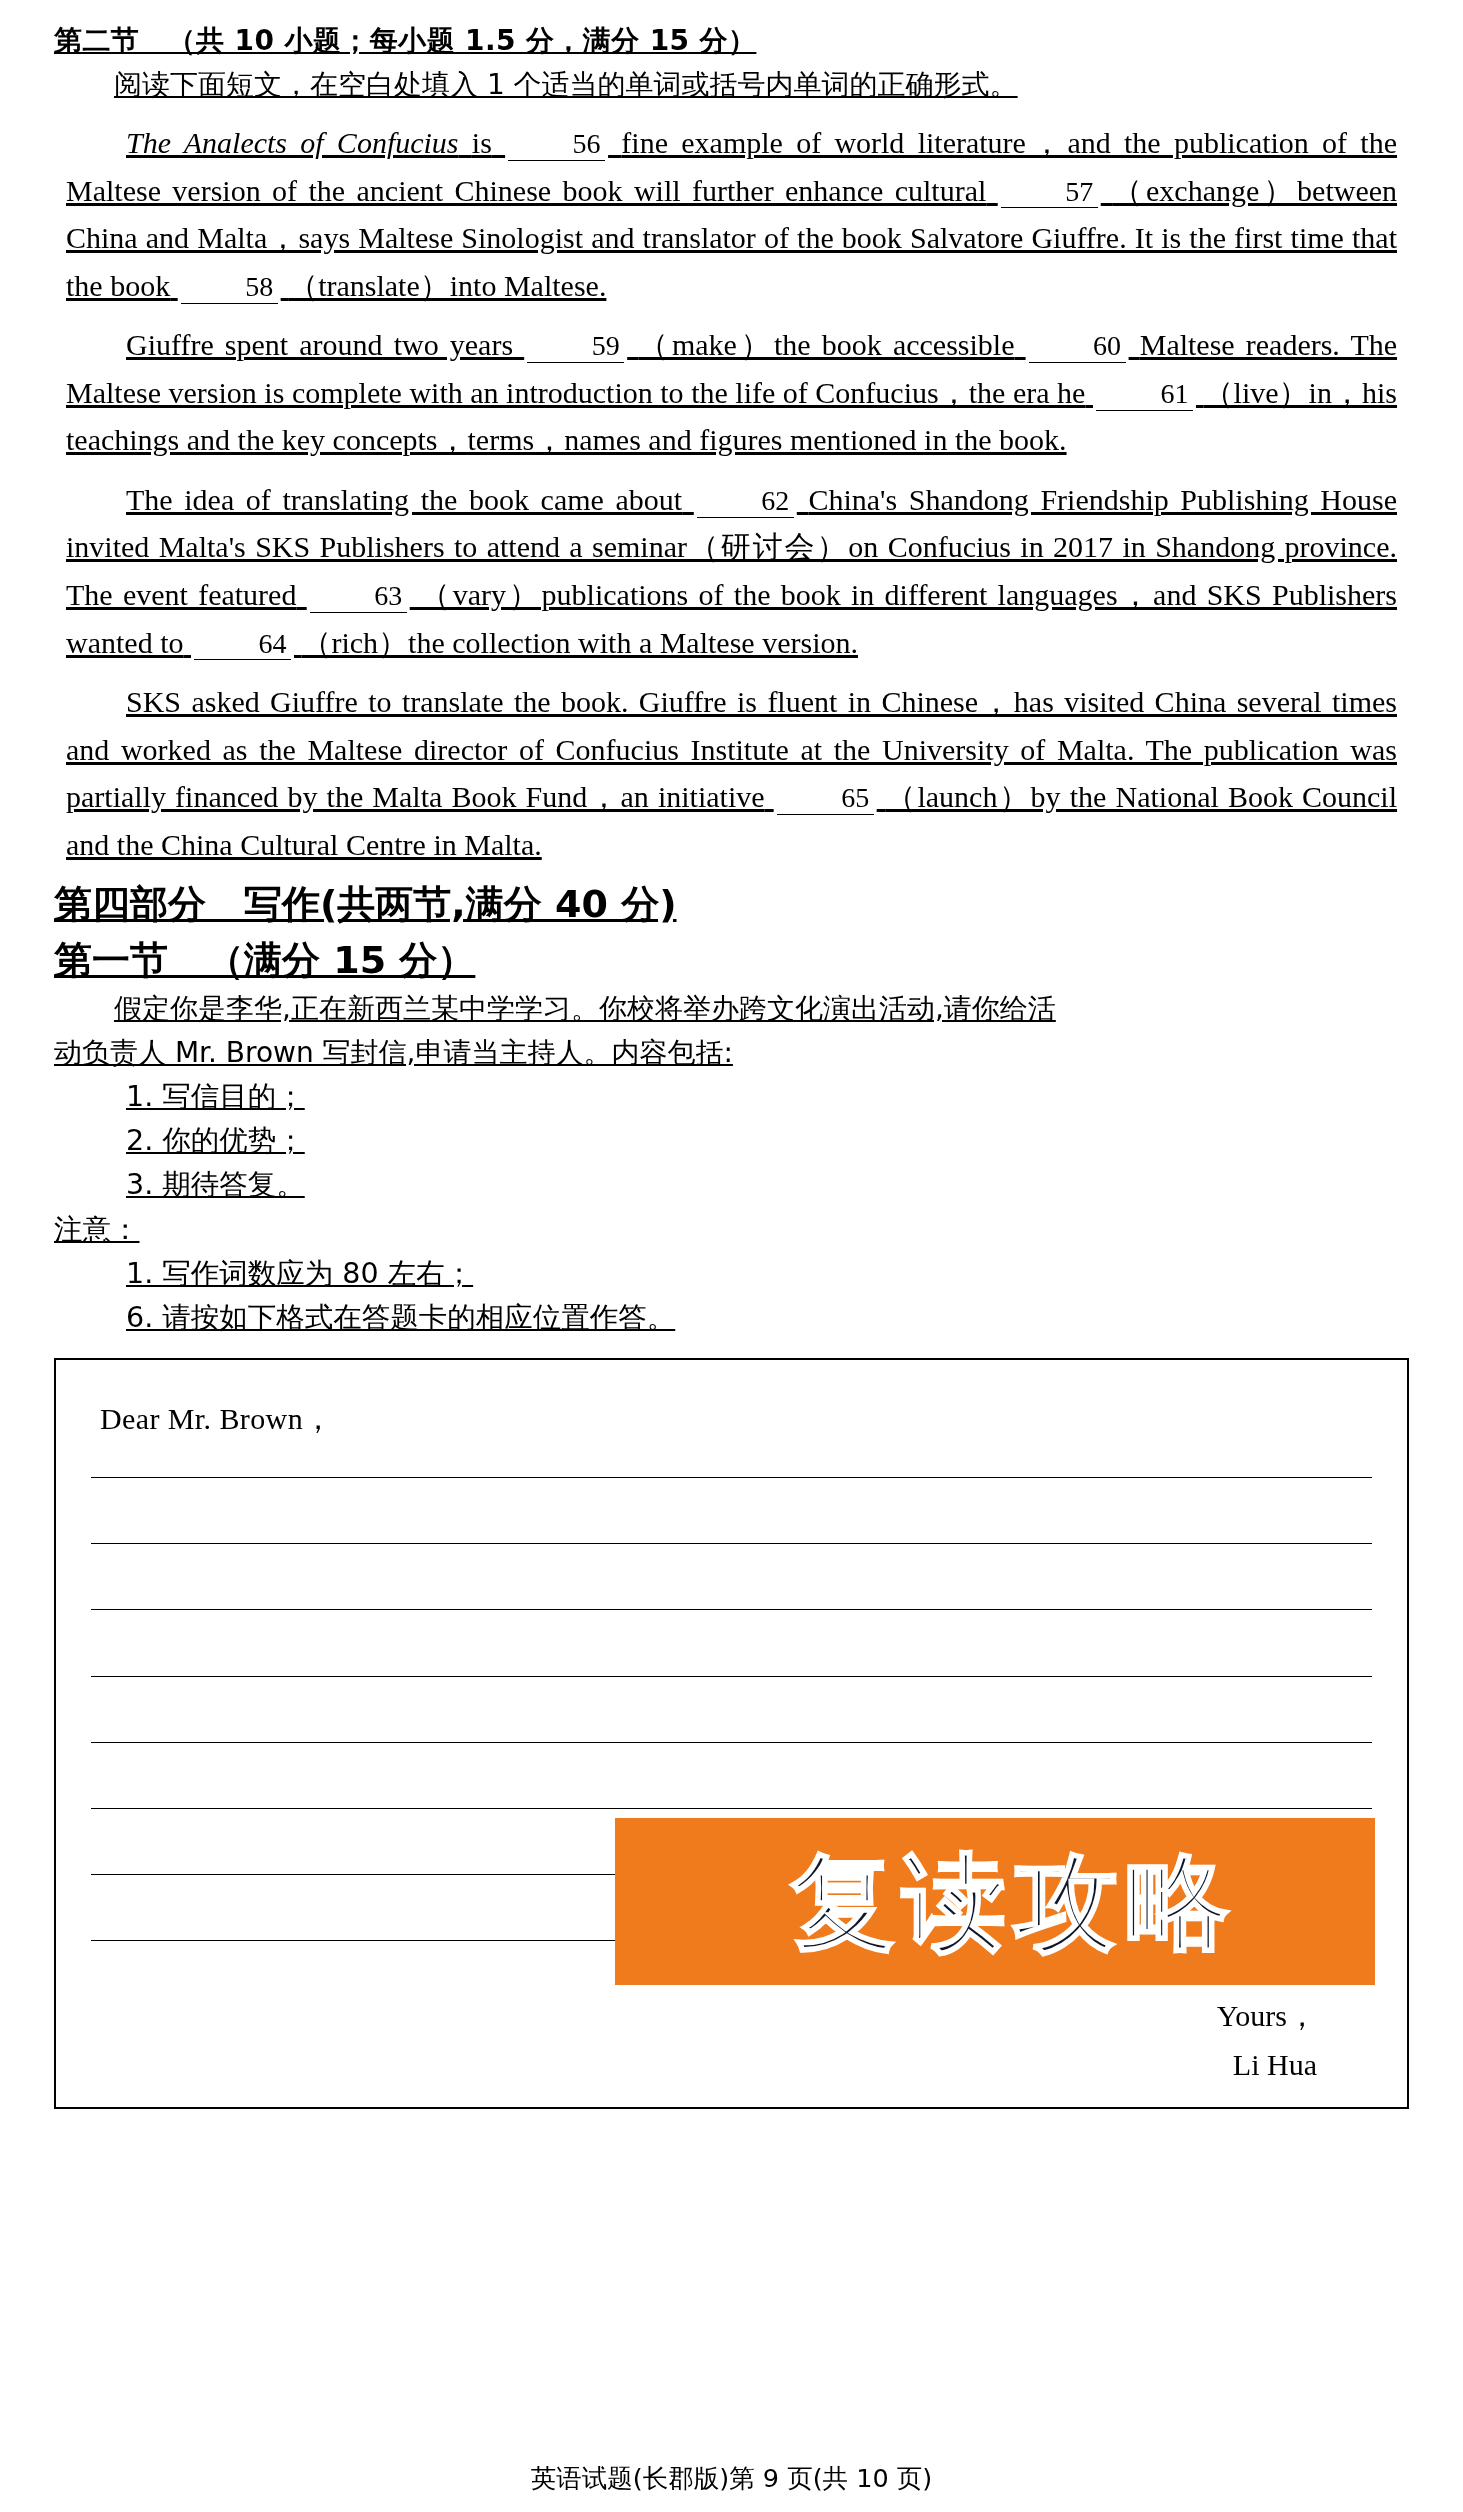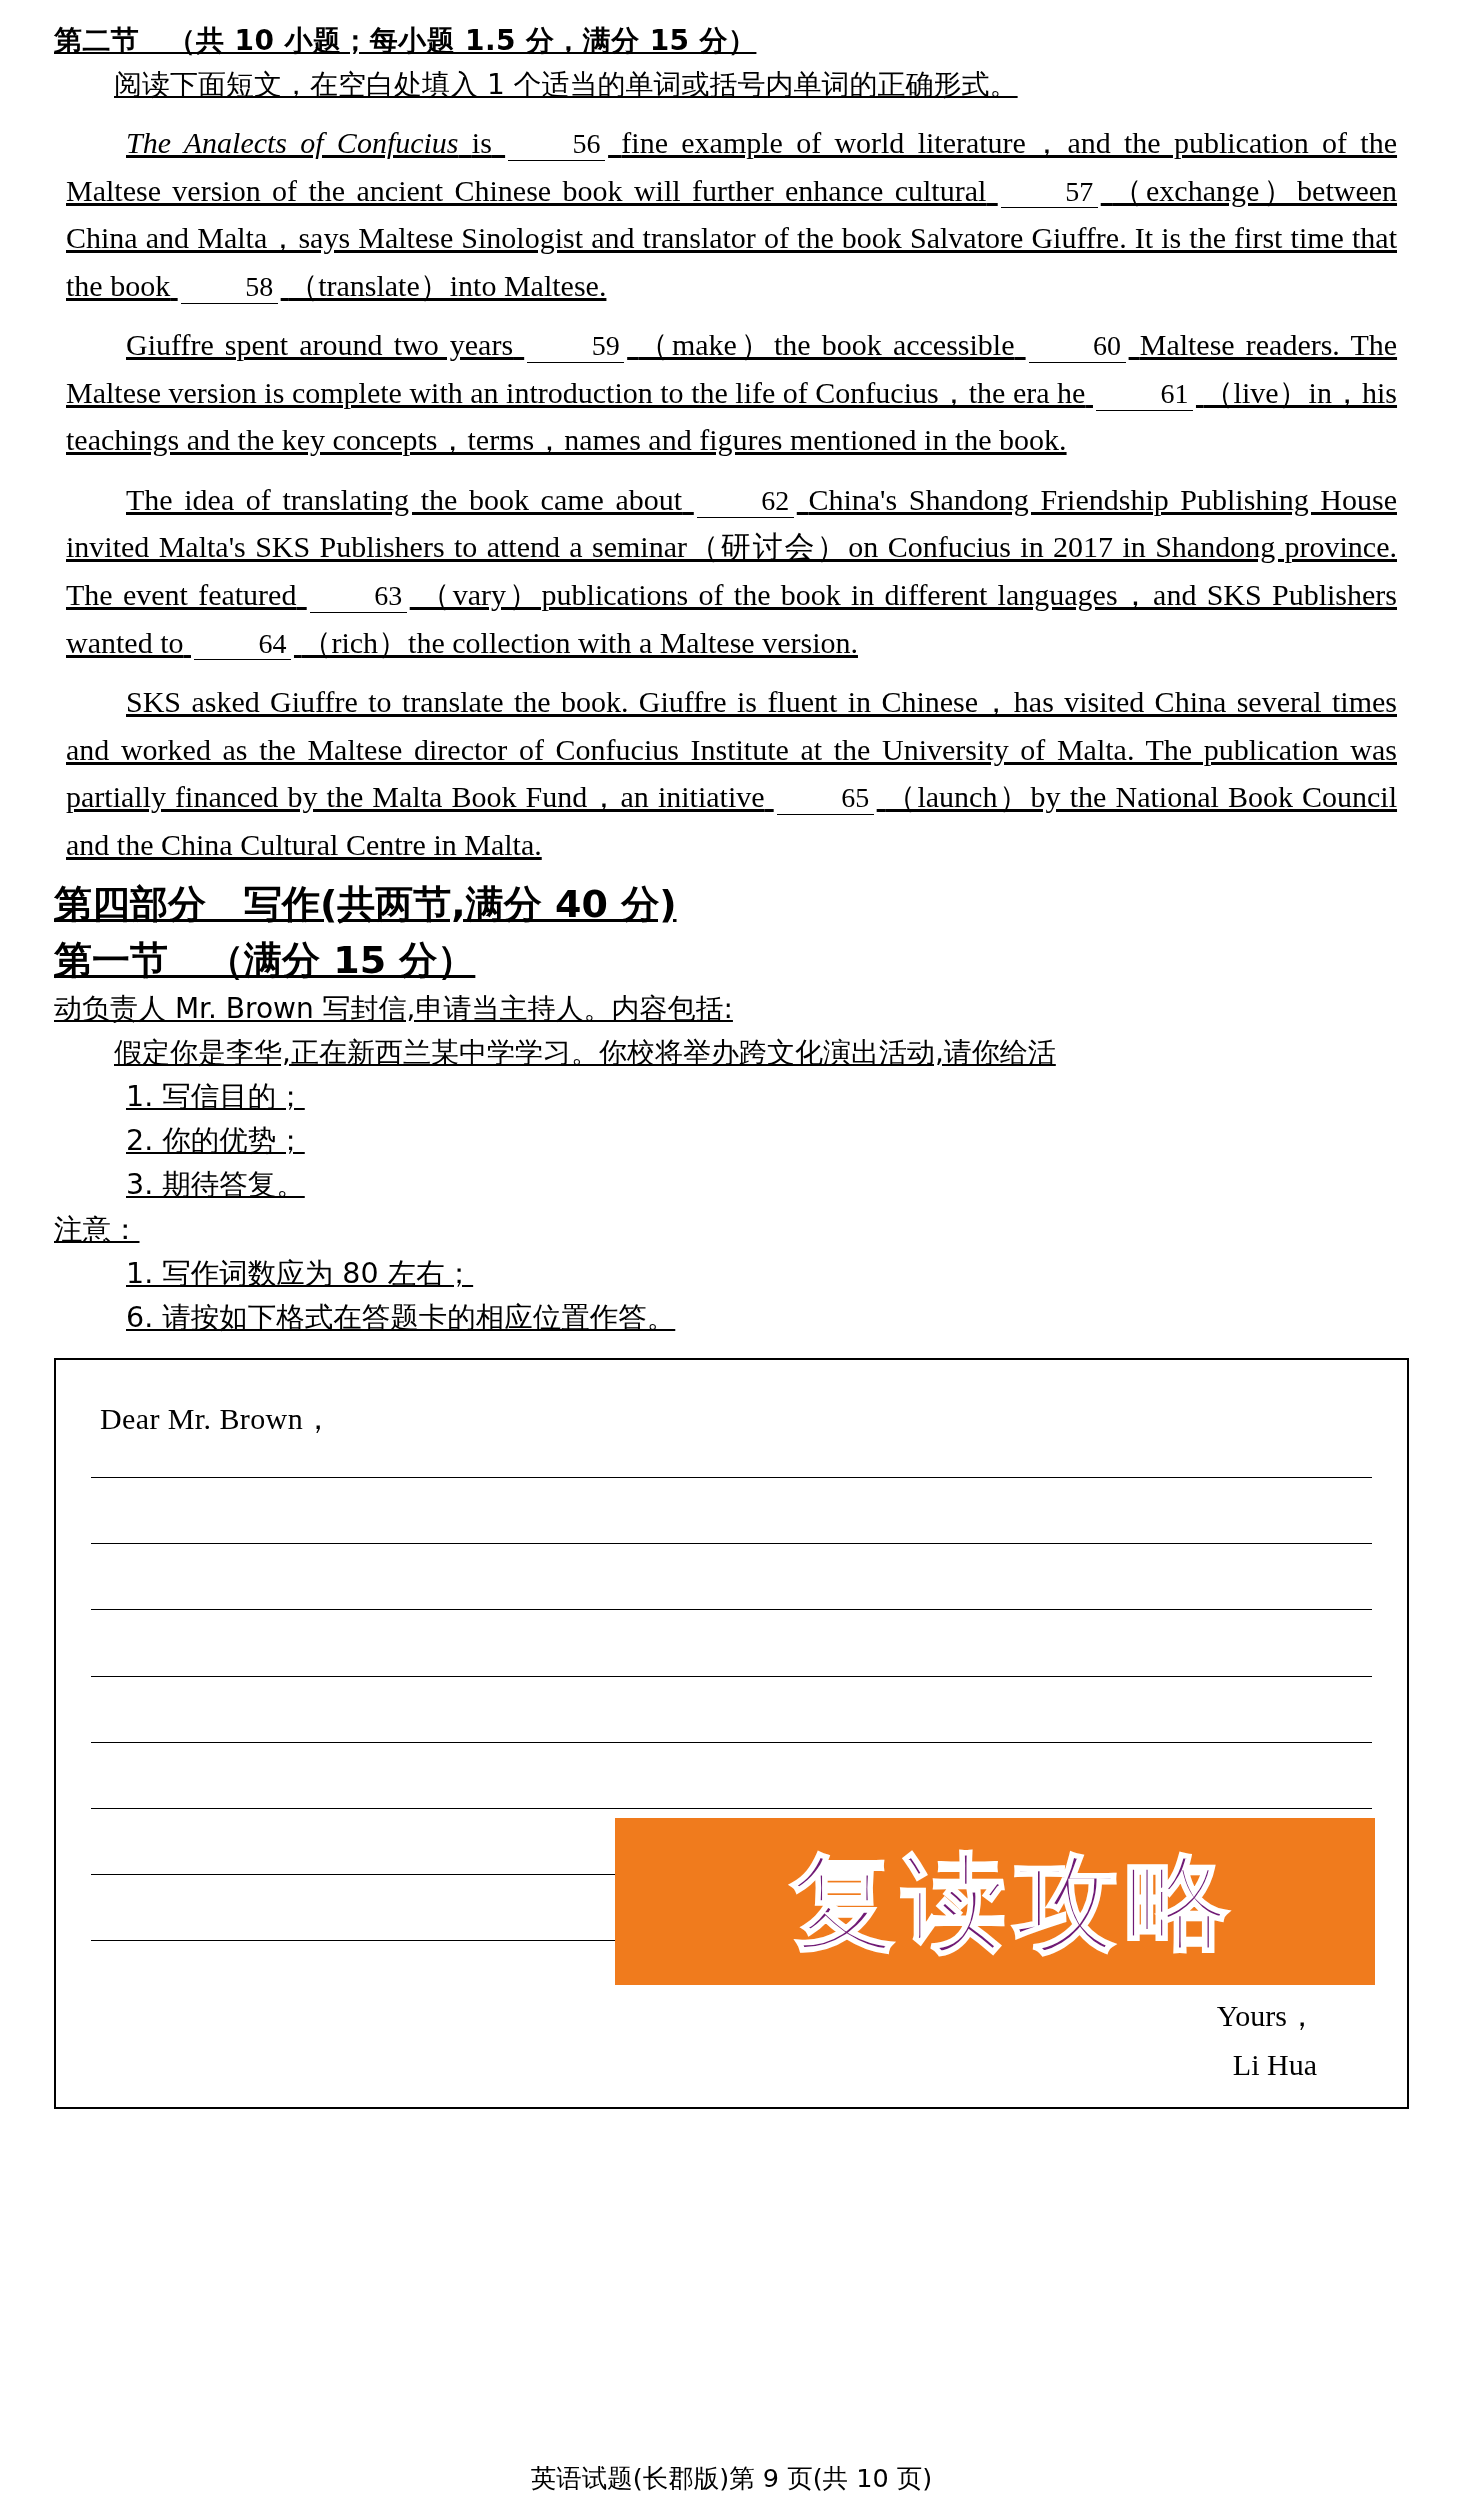--- a/index.html
+++ b/index.html
@@ -121,21 +121,21 @@
     position: absolute;
     background: #F07B1D;
     display: flex;
     align-items: center;
     justify-content: center;
   }
   .stamp span {
     font-family: "DejaVu Sans", "Liberation Sans", sans-serif;
     font-weight: bold;
     font-size: 104px;
-    color: #701a75;
+    color: #0f172a;
     letter-spacing: 7.5px;
     line-height: 1;
     margin-left: 38px;
     -webkit-text-stroke: 2.3px #ffffff;
   }
 
   
   .footer {
     position: absolute;
     left: 0;
@@ -161,22 +161,22 @@
     <p class="ind"><span>Giuffre spent around two years</span> <span class="blank">59</span> <span>（make）the book accessible</span> <span class="blank">60</span> <span>Maltese readers. The Maltese version is complete with an introduction to the life of Confucius，the era he</span> <span class="blank">61</span> <span>（live）in，his teachings and the key concepts，terms，names and figures mentioned in the book.</span></p>
 
     <p class="ind"><span>The idea of translating the book came about</span> <span class="blank wide">62</span> <span>China's Shandong Friendship Publishing House invited Malta's SKS Publishers to attend a seminar（研讨会）on Confucius in 2017 in Shandong province. The event featured</span> <span class="blank">63</span> <span>（vary）publications of the book in different languages，and SKS Publishers wanted to</span> <span class="blank">64</span> <span>（rich）the collection with a Maltese version.</span></p>
 
     <p class="ind"><span>SKS asked Giuffre to translate the book. Giuffre is fluent in Chinese，has visited China several times and worked as the Maltese director of Confucius Institute at the University of Malta. The publication was partially financed by the Malta Book Fund，an initiative</span> <span class="blank">65</span> <span>（launch）by the National Book Council and the China Cultural Centre in Malta.</span></p>
   </div>
 
   <div class="w-head cn">第四部分　写作(共两节,满分 40 分)</div>
   <div class="w-head cn">第一节　（满分 15 分）</div>
 
+  <div class="para indent cn">假定你是李华,正在新西兰某中学学习。你校将举办跨文化演出活动,请你给活</div>
   <div class="para cn">动负责人 Mr. Brown 写封信,申请当主持人。内容包括:</div>
-  <div class="para indent cn">假定你是李华,正在新西兰某中学学习。你校将举办跨文化演出活动,请你给活</div>
 
   <div class="list-item">1. 写信目的；</div>
   <div class="list-item">2. 你的优势；</div>
   <div class="list-item">3. 期待答复。</div>
 
   <div class="note-label">注意：</div>
   <div class="list-item">1. 写作词数应为 80 左右；</div>
   <div class="list-item">6. 请按如下格式在答题卡的相应位置作答。</div>
 
   <div class="answer-box">

